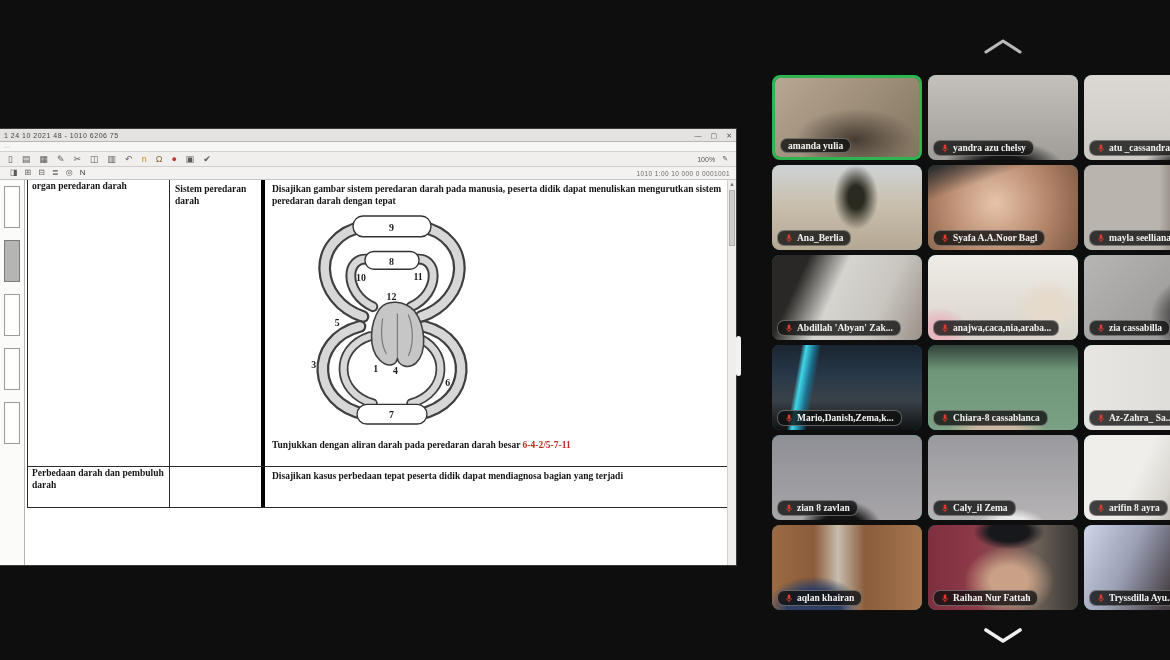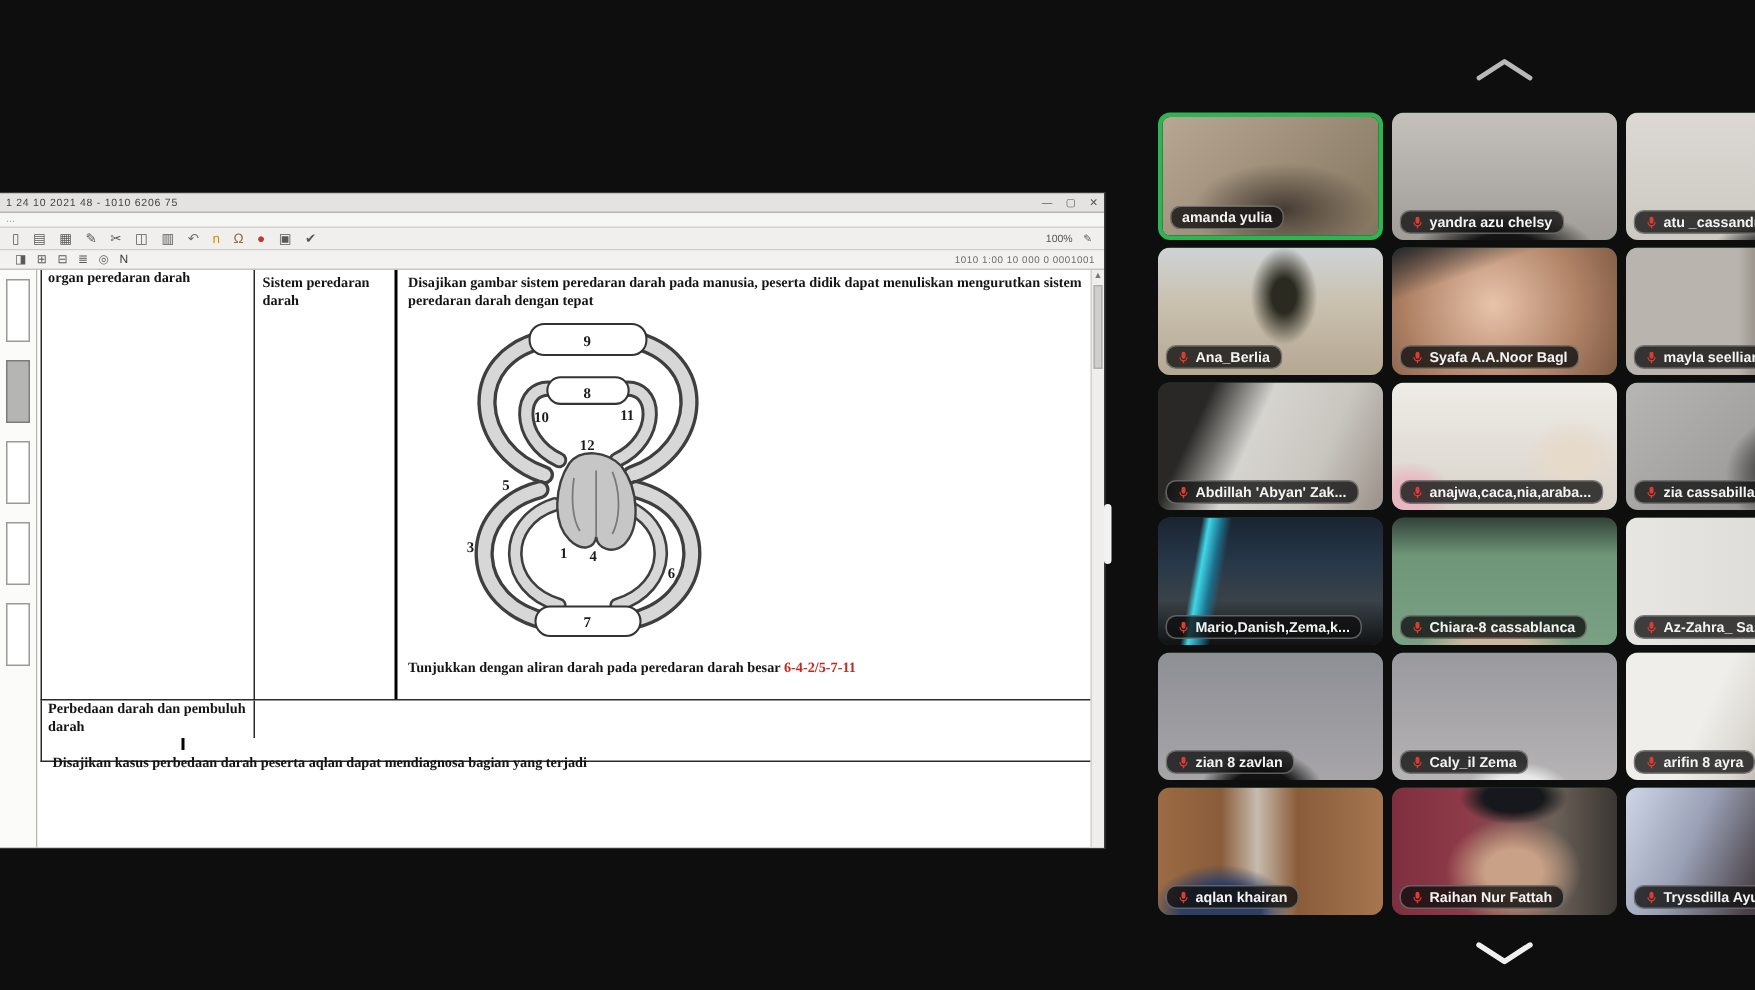--- a/index.html
+++ b/index.html
@@ -38,36 +38,36 @@
                border-left:1px solid #d2d1cf; }
   .scrollbar .arr { display:block; text-align:center; font-size:6px; color:#777; padding-top:1px; }
   .scroll-thumb { position:absolute; left:1px; right:1px; top:10px; height:56px;
                   background:#cfcecc; border:1px solid #b0afad; }
 
   
   .doc-table { position:absolute; left:2px; top:0; width:706px; color:#151515;
                font-family:"Liberation Serif", serif; font-weight:bold; font-size:9.5px; line-height:1.22; }
   .trow { display:flex; border-left:1px solid #2b2b2b; border-right:1px solid #2b2b2b; }
   .trow1 { height:287px; border-bottom:1px solid #2b2b2b; }
-  .trow2 { height:41px; border-bottom:1px solid #2b2b2b;flex-direction:column; }
+  .trow2 { height:41px; border-bottom:1px solid #2b2b2b; }
   .c1 { width:142px; padding:1px 4px; border-right:1px solid #2b2b2b; }
-  .c2 { width:95px;  padding:4px 5px; border-right:2px solid #000000; }
+  .c2 { width:95px;  padding:4px 5px; border-right:4px solid #000000; }
   .c3 { flex:1; padding:4px 7px; }
   .red { color:#bf2b1e; }
   .diagram-wrap { margin:3px 0 0 14px; }
 
   
   .grip { position:absolute; left:736px; top:336px; width:5px; height:40px;
           background:#f2f2f2; border-radius:2.5px; cursor:col-resize; }
 
   
   #gallery { position:absolute; left:772px; top:75px; width:462px;
              display:grid; grid-template-columns:repeat(3,150px); grid-auto-rows:85px;
              gap:5px 6px; }
-  .tile { position:relative; background:#14532d; border-radius:8px; overflow:hidden; cursor:pointer; }
+  .tile { position:relative; background:#0f766e; border-radius:8px; overflow:hidden; cursor:pointer;font-family:Liberation Serif, serif; }
   .tile.active { border:3px solid #2eb450; }
   .scene { position:absolute; inset:0; border-radius:5px; }
   .nameplate { position:absolute; left:5px; bottom:4px; max-width:calc(100% - 10px);
                display:flex; align-items:center; gap:4px; background:rgba(14,14,14,.78);
                border:1px solid rgba(220,220,220,.38); border-radius:7px; padding:1.5px 7px;
                font-size:9.5px; font-weight:bold; color:#f3f3f3; white-space:nowrap; overflow:hidden; }
   .mic-svg { width:8px; height:11px; flex:0 0 auto; }
 
   .chev { position:absolute; left:983px; width:40px; height:18px; cursor:pointer; }
   #chev-up { top:38px; } #chev-down { top:626px; }
@@ -189,21 +189,21 @@
 
               <div style="margin-top:4px;">
                 <span>Tunjukkan dengan aliran darah pada peredaran darah besar </span><span class="red">6-4-2/5-7-11</span>
               </div>
             </div>
           </div>
 
           <div class="trow trow2">
             <div class="c1">Perbedaan darah dan pembuluh darah</div>
             <div class="c2"></div>
-            <div class="c3">Disajikan kasus perbedaan darah peserta aqlan dapat mendiagnosa bagian yang terjadi</div>
+            <div class="c3">Disajikan kasus perbedaan tepat peserta didik dapat mendiagnosa bagian yang terjadi</div>
           </div>
         </div>
 
         <div class="scrollbar">
           <span class="arr">▲</span>
           <span class="scroll-thumb"></span>
         </div>
       </div>
     </div>
   </div>

